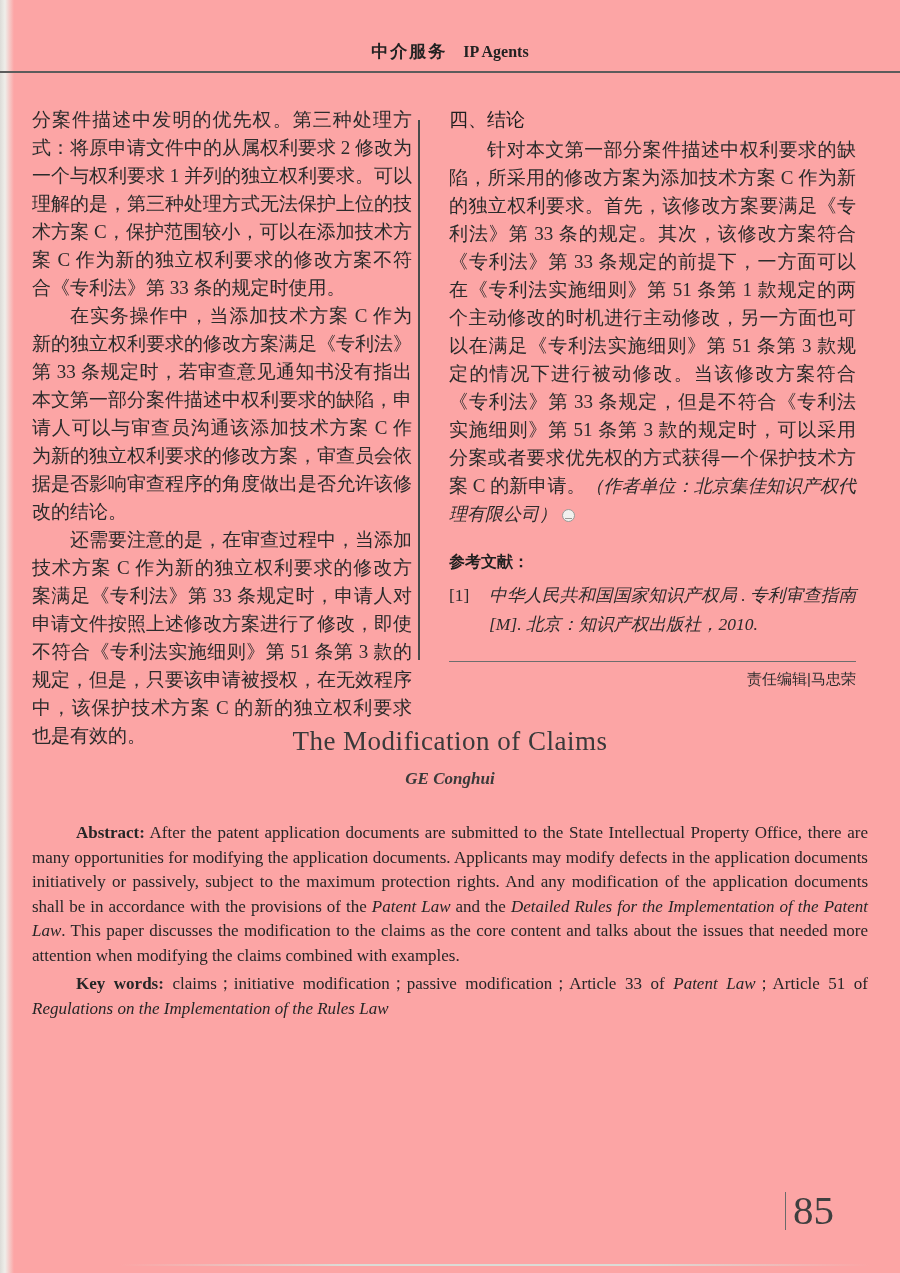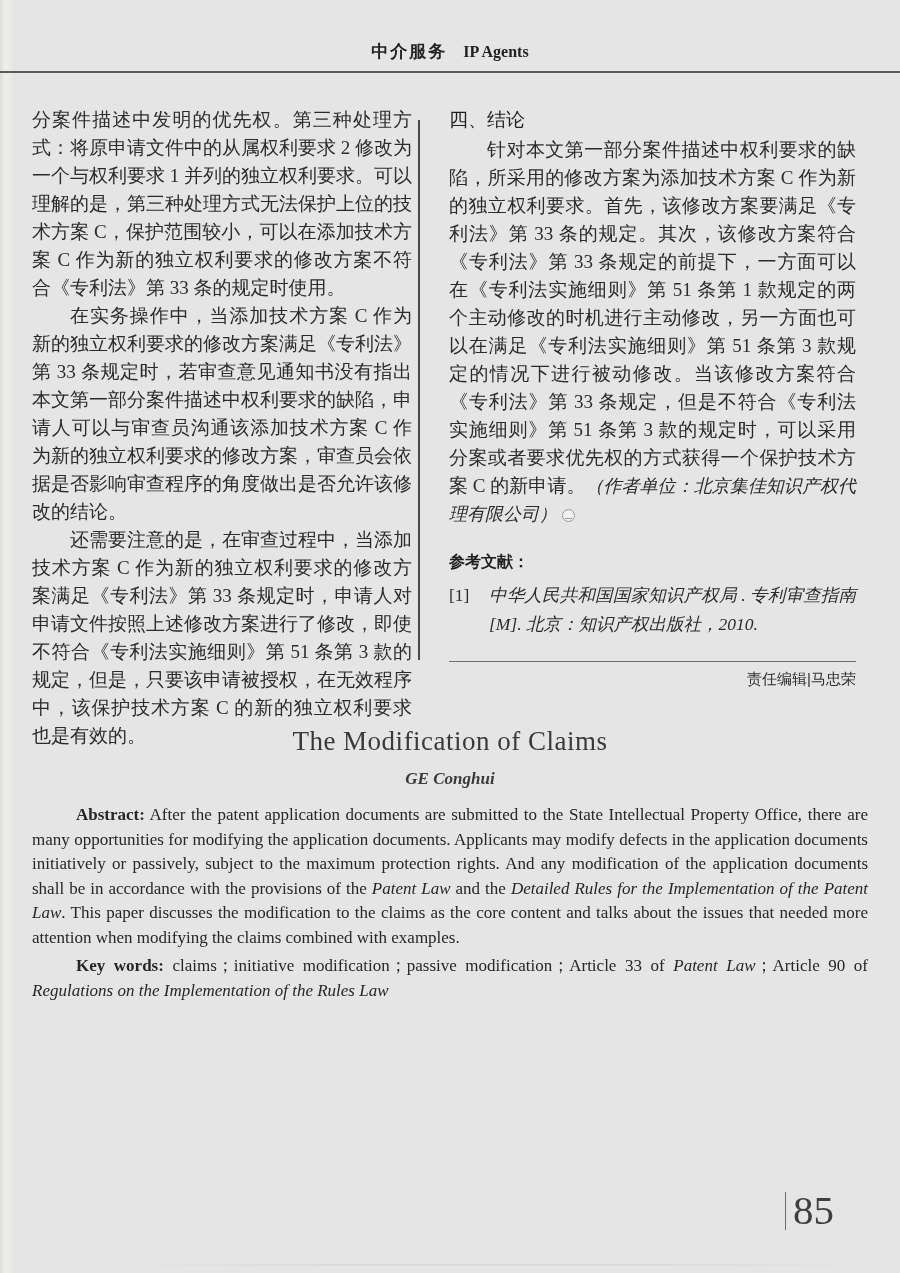--- a/index.html
+++ b/index.html
@@ -2,21 +2,21 @@
 <html><head>
 <meta charset="utf-8">
 <style>
   * { margin: 0; padding: 0; box-sizing: border-box; }
   html, body { background: #888; }
   .page {
     position: relative;
     width: 900px;
     height: 1273px;
     margin: 0 auto;
-    background: #e5e5e5;
+    background: #fca5a5;
     color: #2b2b2b;
     font-family: "Liberation Serif", "DejaVu Serif", serif;
     overflow: hidden;
   }
   .scan-edge-left {
     position: absolute; left: 0; top: 0; bottom: 0; width: 14px;
     background: linear-gradient(to right, #dddcd8 0px, #efeeea 5px, rgba(252,252,250,0) 14px);
     pointer-events: none;
   }
   .scan-edge-bottom {
@@ -93,21 +93,21 @@
     text-align: center; font-weight: normal; font-size: 27px; color: #3a3a3a;
     letter-spacing: 0.5px;
   }
   .en-author {
     text-align: center; font-weight: bold; font-style: italic;
     font-size: 17px; color: #3a3a3a; margin-top: 12px;
   }
   .en-abstract, .en-keywords {
     font-size: 17px; line-height: 24.5px; text-align: justify; color: #262626;
   }
-  .en-abstract { margin-top: 14px; text-indent: 44px; }
+  .en-abstract { margin-top: 32px; text-indent: 44px; }
   .en-keywords { margin-top: 4px; text-indent: 44px; }
   .en-abstract b, .en-keywords b { font-weight: bold; }
   .it { font-style: italic; }
   
   .page-footer {
     position: absolute; top: 1190px; right: 66px;
     display: flex; align-items: center;
   }
   .footer-journal { text-align: right; line-height: 1.15; }
   .footer-journal-en {
@@ -163,20 +163,20 @@
         <hr class="editor-rule">
         <div class="editor-line">责任编辑|马忠荣</div>
       </div>
     </div>
   </div>
 
   <div class="english-section">
     <div class="en-title">The Modification of Claims</div>
     <div class="en-author">GE Conghui</div>
     <p class="en-abstract"><b>Abstract:</b><span> After the patent application documents are submitted to the State Intellectual Property Office, there are many opportunities for modifying the application documents. Applicants may modify defects in the application documents initiatively or passively, subject to the maximum protection rights. And any modification of the application documents shall be in accordance with the provisions of the </span><span class="it">Patent Law</span><span> and the </span><span class="it">Detailed Rules for the Implementation of the Patent Law</span><span>. This paper discusses the modification to the claims as the core content and talks about the issues that needed more attention when modifying the claims combined with examples.</span></p>
-    <p class="en-keywords"><b>Key words:</b><span> claims；initiative modification；passive modification；Article 33 of </span><span class="it">Patent Law</span><span>；Article 90 of </span><span class="it">Regulations on the Implementation of the Rules Law</span></p>
+    <p class="en-keywords"><b>Key words:</b><span> claims；initiative modification；passive modification；Article 33 of </span><span class="it">Patent Law</span><span>；Article 51 of </span><span class="it">Regulations on the Implementation of the Rules Law</span></p>
   </div>
 
   <div class="page-footer">
     <div class="footer-bar"></div>
     <div class="footer-pagenum">85</div>
   </div>
 </div>
 
 </body></html>

